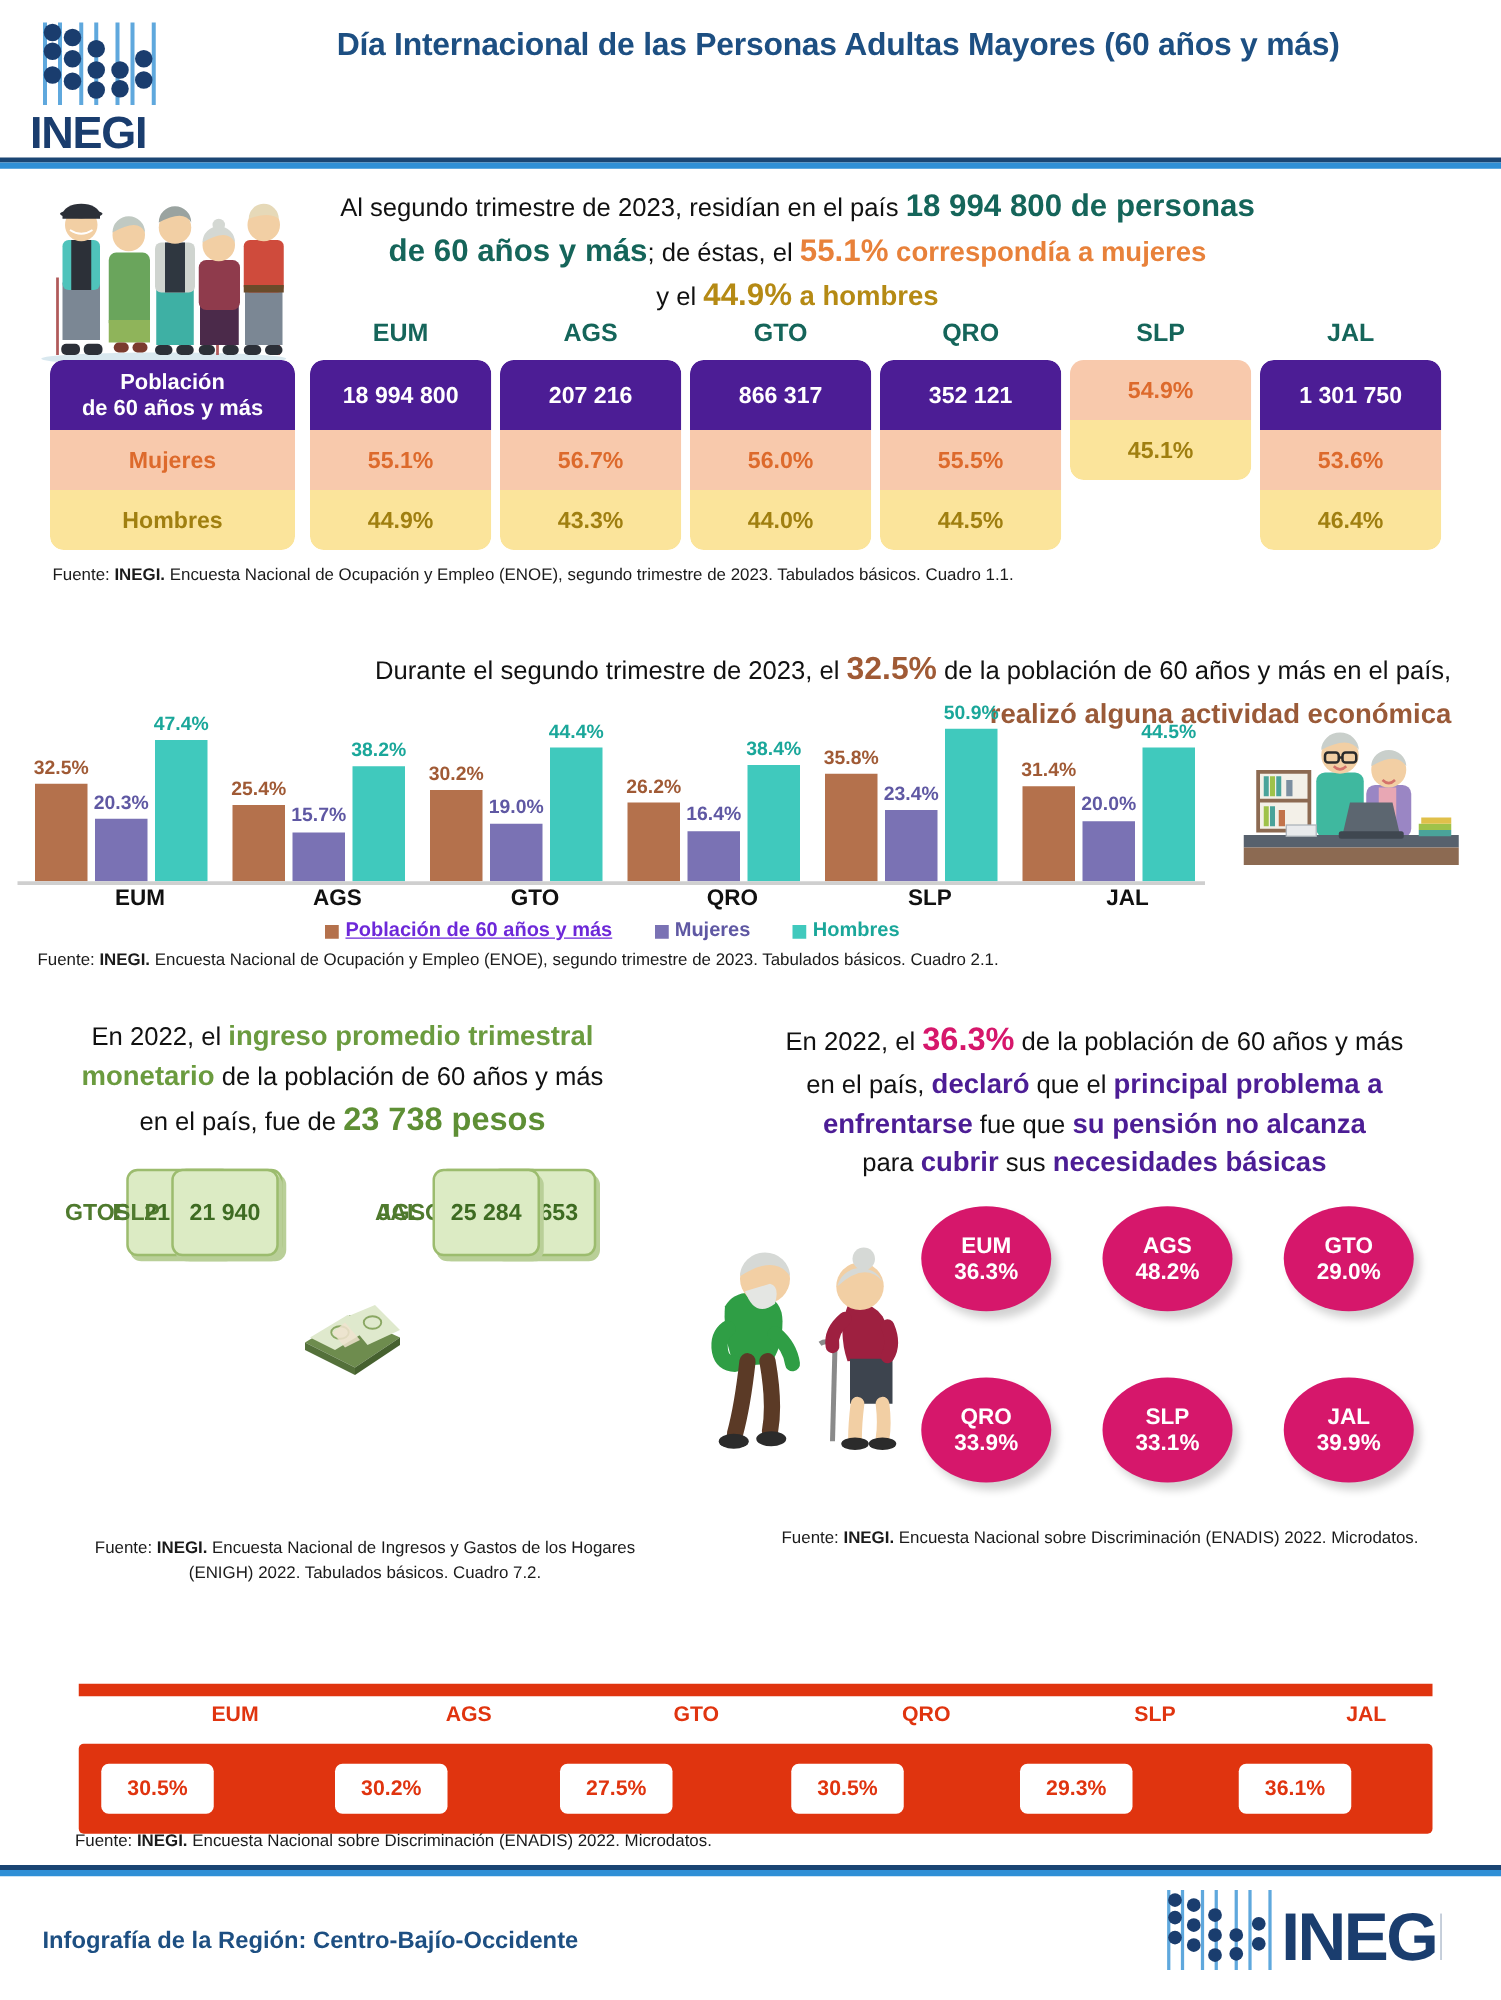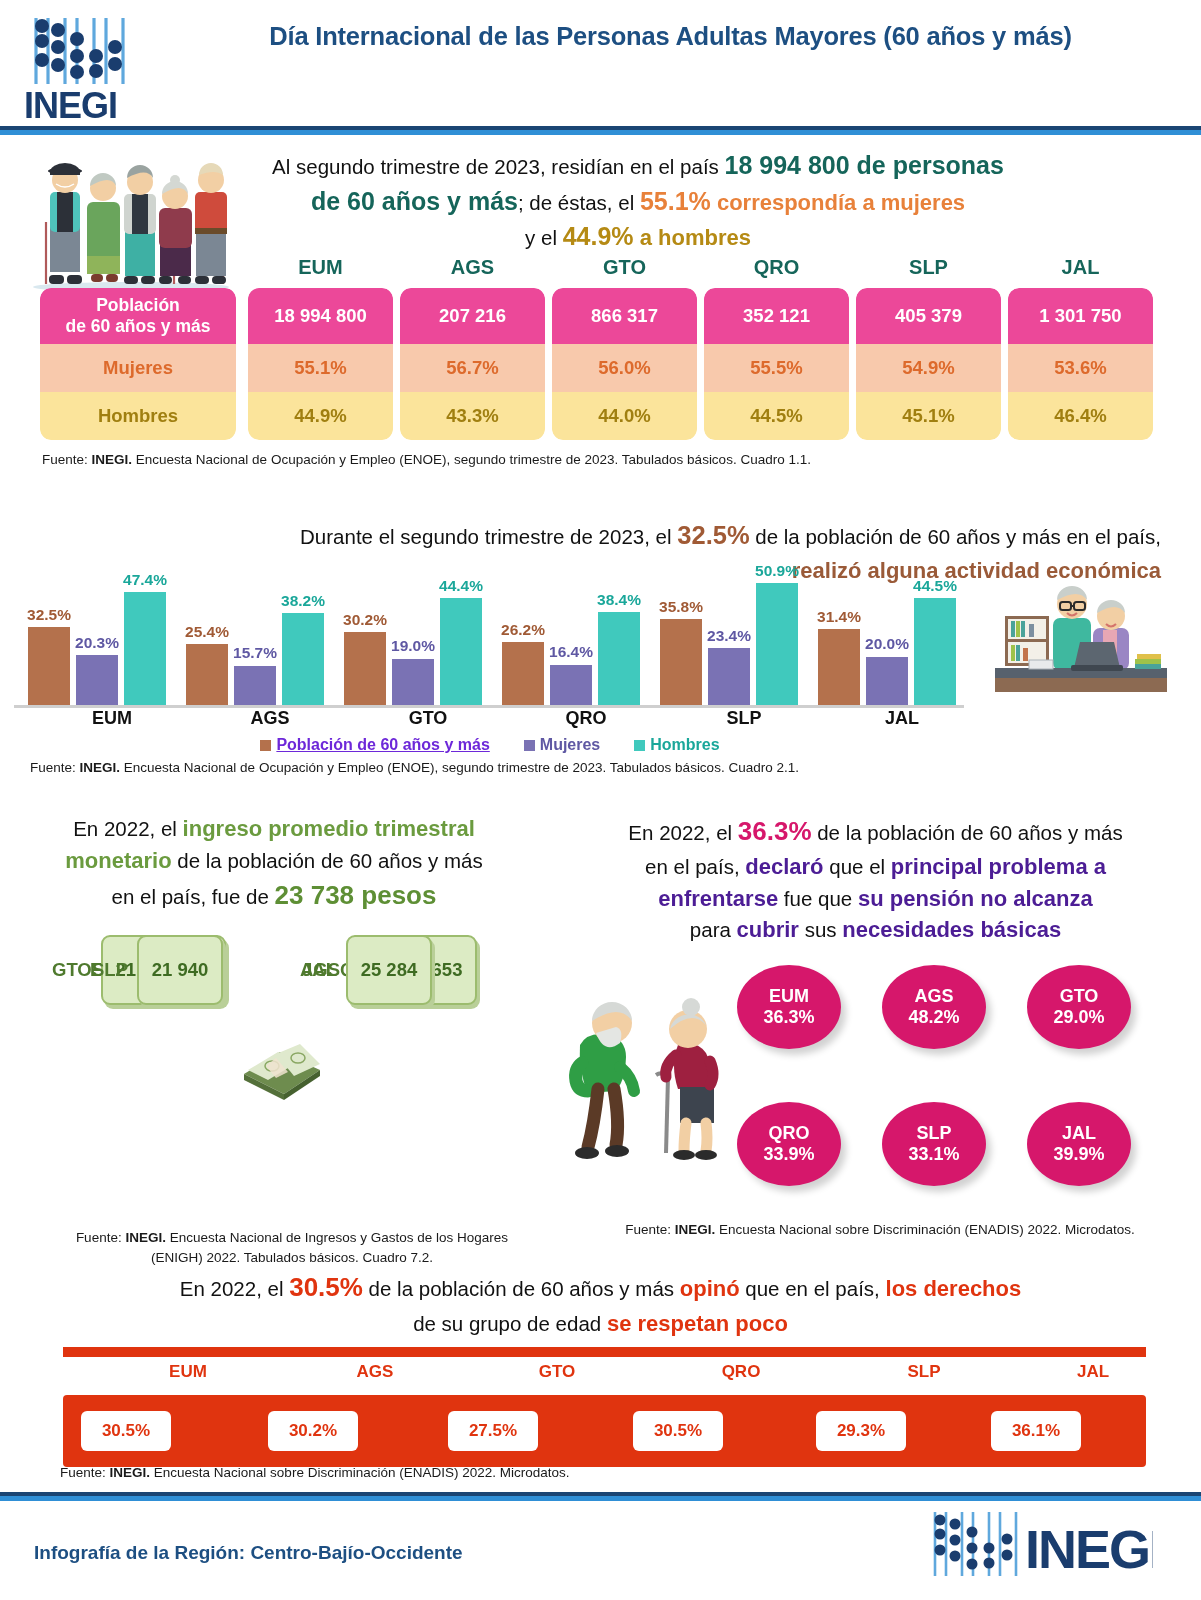--- a/index.html
+++ b/index.html
@@ -40,21 +40,21 @@
   .tbl-heads { position: absolute; left: 0; top: 118px; width: 1201px; height: 28px; }
   .tbl-head {
     position: absolute; text-align: center; font-size: 20px;
     font-weight: bold; color: #15655a;
   }
   .tbl-cols { position: absolute; left: 0; top: 150px; width: 1201px; height: 152px; }
   .tcol { position: absolute; top: 0; width: 145px; border-radius: 11px; overflow: hidden;
           box-shadow: 0 0 0 0 transparent; }
   .tcol.first { width: 196px; }
   .cell { display: flex; align-items: center; justify-content: center; text-align: center; }
-  .cell-pop { background: #ec4899; color: #fff; font-weight: bold; font-size: 18.5px; height: 56px;
+  .cell-pop { background: #4c1d95; color: #fff; font-weight: bold; font-size: 18.5px; height: 56px;
               border-radius: 11px 11px 0 0; line-height: 1.22; }
   .cell-muj { background: #f8c9ac; color: #dd6a2c; font-weight: bold; font-size: 18.5px; height: 48px; }
   .cell-hom { background: #fbe49b; color: #a07f10; font-weight: bold; font-size: 18.5px; height: 48px;
               border-radius: 0 0 11px 11px; }
   .cell-pop.lbl { font-size: 17.5px; }
   .cell-muj.lbl, .cell-hom.lbl { font-size: 18.5px; }
 
   .fuente {
     font-size: 13.5px; color: #1a1a1a;
   }
@@ -300,21 +300,20 @@
         <div class="cell cell-pop">866 317</div>
         <div class="cell cell-muj">56.0%</div>
         <div class="cell cell-hom">44.0%</div>
       </div>
       <div class="tcol" style="left:704px">
         <div class="cell cell-pop">352 121</div>
         <div class="cell cell-muj">55.5%</div>
         <div class="cell cell-hom">44.5%</div>
       </div>
       <div class="tcol" style="left:856px">
-        <div class="cell cell-pop">405 379</div>
         <div class="cell cell-muj">54.9%</div>
         <div class="cell cell-hom">45.1%</div>
       </div>
       <div class="tcol" style="left:1008px">
         <div class="cell cell-pop">1 301 750</div>
         <div class="cell cell-muj">53.6%</div>
         <div class="cell cell-hom">46.4%</div>
       </div>
     </div>
   </div>
@@ -576,24 +575,20 @@
         <span class="bv">39.9%</span>
       </div>
     </div>
   </div>
 
   <div class="fuente f4" style="left:560px">
     <span>Fuente: </span><b>INEGI.</b><span> Encuesta Nacional sobre Discriminación (ENADIS) 2022. Microdatos.</span>
   </div>
 
   <div class="sec4">
-    <div class="sec4-text">
-      <span>En 2022, el </span><span class="rd-lg">30.5%</span><span> de la población de 60 años y más </span><span class="rd">opinó</span><span> que en el país, </span><span class="rd">los derechos</span><br>
-      <span>de su grupo de edad </span><span class="rd">se respetan poco</span>
-    </div>
 
     <div class="redbar-top"></div>
 
     <div class="red-heads">
       <div class="rhead" style="left:35px">EUM</div>
       <div class="rhead" style="left:222px">AGS</div>
       <div class="rhead" style="left:404px">GTO</div>
       <div class="rhead" style="left:588px">QRO</div>
       <div class="rhead" style="left:771px">SLP</div>
       <div class="rhead" style="left:940px">JAL</div>

